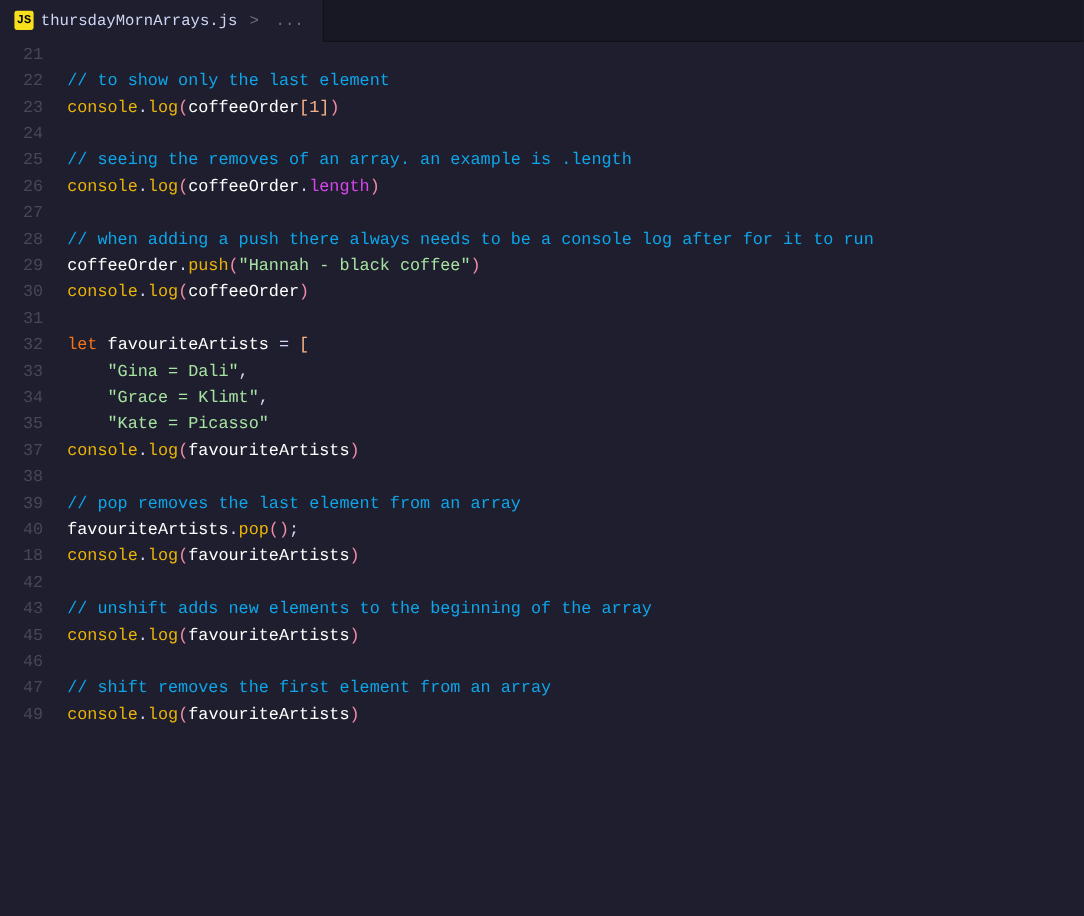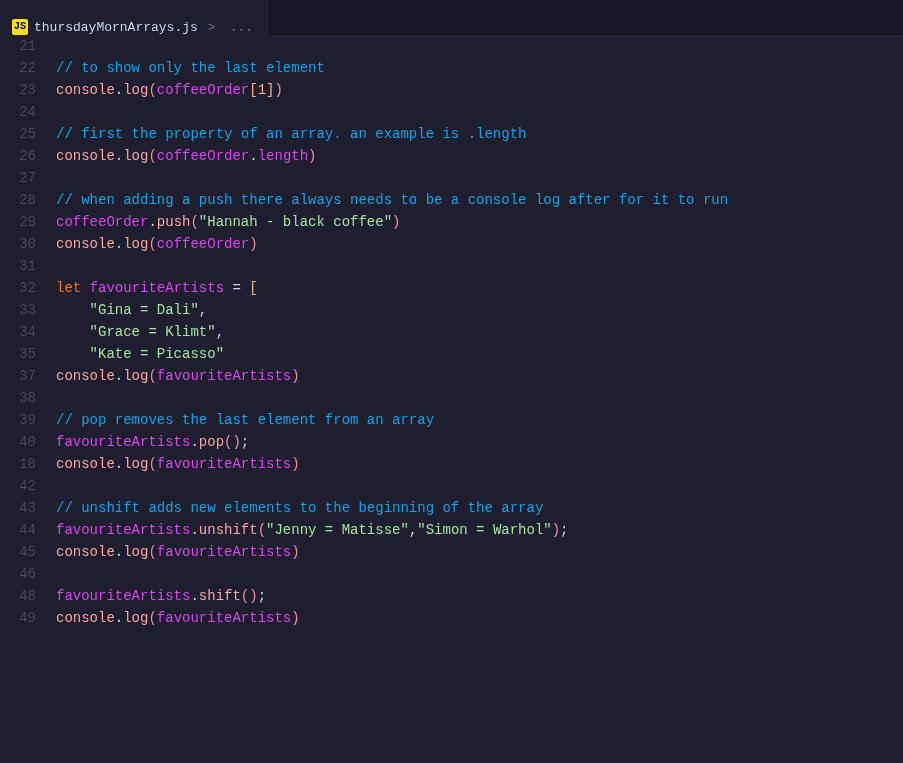--- a/index.html
+++ b/index.html
@@ -22,21 +22,21 @@
       background-color: #181825;
       display: flex;
       align-items: center;
       height: 35px;
       padding-left: 0;
       border-bottom: 1px solid #11111b;
     }
 
     .tab {
       display: flex;
-      align-items: flex-end;
+      align-items: center;
       height: 35px;
       padding: 0 12px;
       background-color: #1e1e2e;
       color: #cdd6f4;
       font-size: 13px;
       gap: 6px;
       border-right: 1px solid #11111b;
     }
 
     .tab-js-icon {
@@ -80,27 +80,27 @@
 
     .line-content {
       flex: 1;
       white-space: pre;
       padding-left: 4px;
     }
 
     
     .c-comment { color: #0ea5e9; }
     .c-keyword { color: #f97316; }
-    .c-method { color: #fca5a5; } 
+    .c-method { color: #eab308; } 
     .c-string { color: #a6e3a1; }
     .c-bracket { color: #f38ba8; }
     .c-bracket2 { color: #fab387; }
     .c-number { color: #fab387; }
     .c-punct { color: #cdd6f4; }
-    .c-obj { color: #d946ef; }
+    .c-obj { color: #ffffff; }
     .c-prop { color: #d946ef; }
   </style>
 </head>
 <body>
 
 <div class="tab-bar">
   <div class="tab">
     <span class="tab-js-icon">JS</span>
     <span>thursdayMornArrays.js</span>
     <span class="tab-separator">&gt;</span>
@@ -125,21 +125,21 @@
     <span class="line-content"><span class="c-method">console</span><span class="c-punct">.</span><span class="c-method">log</span><span class="c-bracket">(</span><span class="c-obj">coffeeOrder</span><span class="c-bracket2">[</span><span class="c-number">1</span><span class="c-bracket2">]</span><span class="c-bracket">)</span></span>
   </div>
 
   <div class="line">
     <span class="line-num">24</span>
     <span class="line-content"></span>
   </div>
 
   <div class="line">
     <span class="line-num">25</span>
-    <span class="line-content"><span class="c-comment">// first the property of an array. an example is .length</span></span>
+    <span class="line-content"><span class="c-comment">// seeing the removes of an array. an example is .length</span></span>
   </div>
 
   <div class="line">
     <span class="line-num">26</span>
     <span class="line-content"><span class="c-method">console</span><span class="c-punct">.</span><span class="c-method">log</span><span class="c-bracket">(</span><span class="c-obj">coffeeOrder</span><span class="c-punct">.</span><span class="c-prop">length</span><span class="c-bracket">)</span></span>
   </div>
 
   <div class="line">
     <span class="line-num">27</span>
     <span class="line-content"></span>
@@ -214,39 +214,35 @@
   <div class="line">
     <span class="line-num">42</span>
     <span class="line-content"></span>
   </div>
 
   <div class="line">
     <span class="line-num">43</span>
     <span class="line-content"><span class="c-comment">// unshift adds new elements to the beginning of the array</span></span>
   </div>
 
-  <div class="line">
-    <span class="line-num">44</span>
-    <span class="line-content"><span class="c-obj">favouriteArtists</span><span class="c-punct">.</span><span class="c-method">unshift</span><span class="c-bracket">(</span><span class="c-string">"Jenny = Matisse"</span><span class="c-punct">,</span><span class="c-string">"Simon = Warhol"</span><span class="c-bracket">)</span><span class="c-punct">;</span></span>
-  </div>
 
   <div class="line">
     <span class="line-num">45</span>
     <span class="line-content"><span class="c-method">console</span><span class="c-punct">.</span><span class="c-method">log</span><span class="c-bracket">(</span><span class="c-obj">favouriteArtists</span><span class="c-bracket">)</span></span>
   </div>
 
   <div class="line">
     <span class="line-num">46</span>
     <span class="line-content"></span>
   </div>
 
-
-  <div class="line">
-    <span class="line-num">48</span>
-    <span class="line-content"><span class="c-obj">favouriteArtists</span><span class="c-punct">.</span><span class="c-method">shift</span><span class="c-bracket">()</span><span class="c-punct">;</span></span>
-  </div>
+  <div class="line">
+    <span class="line-num">47</span>
+    <span class="line-content"><span class="c-comment">// shift removes the first element from an array</span></span>
+  </div>
+
 
   <div class="line">
     <span class="line-num">49</span>
     <span class="line-content"><span class="c-method">console</span><span class="c-punct">.</span><span class="c-method">log</span><span class="c-bracket">(</span><span class="c-obj">favouriteArtists</span><span class="c-bracket">)</span></span>
   </div>
 
 </div>
 
 </body></html>

